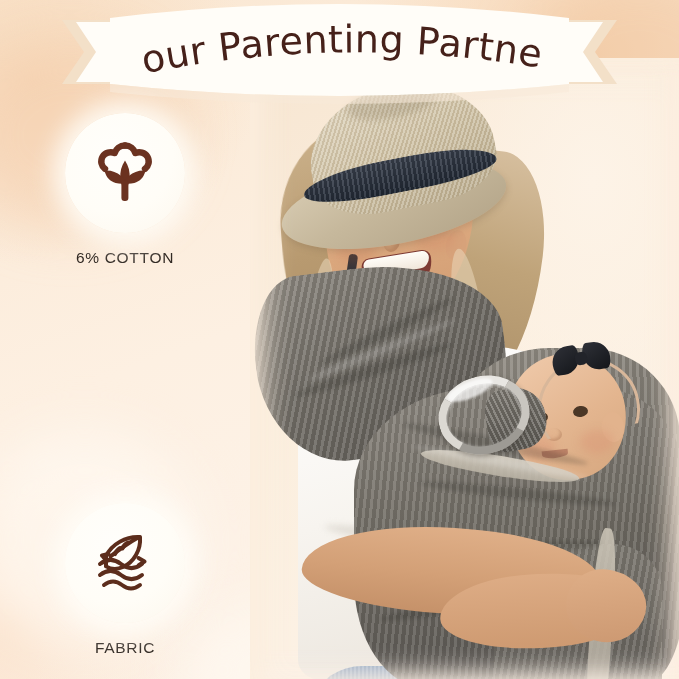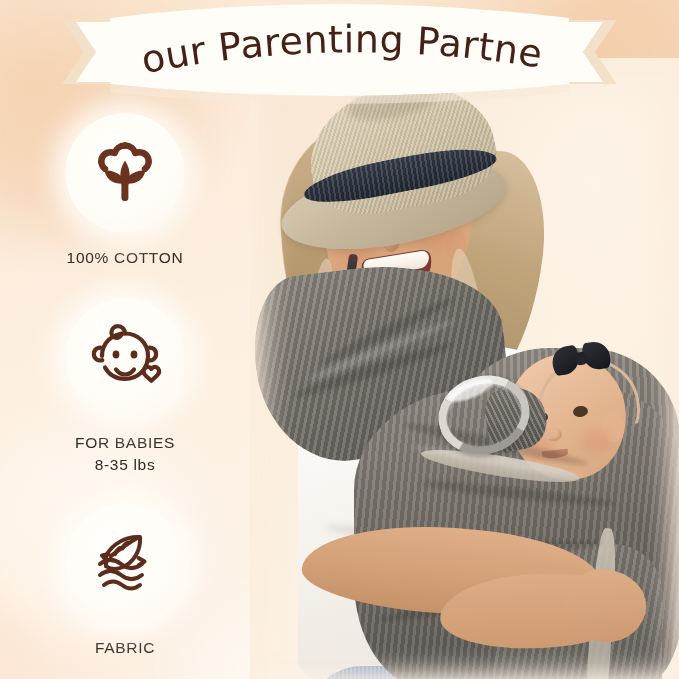--- a/index.html
+++ b/index.html
@@ -471,46 +471,24 @@
         </g>
         <g fill="#6b3220">
           <path d="M41 28.5c3.6 5.4 5.2 11.6 4.6 17.8-0.5 5.2-2.2 9.4-4.6 13.2-2.4-3.8-4.1-8-4.6-13.2-0.6-6.2 1-12.4 4.6-17.8z"></path>
           <path d="M20.5 38.5c6.2-0.6 12 1.4 16.4 5.2 2.8 2.4 4.6 5 5.8 7.4-3.4 0.8-7.2 0.8-11-0.2-5.6-1.4-9.6-5.4-11.2-12.4z"></path>
           <path d="M61.5 38.5c-6.2-0.6-12 1.4-16.4 5.2-2.8 2.4-4.6 5-5.8 7.4 3.4 0.8 7.2 0.8 11-0.2 5.6-1.4 9.6-5.4 11.2-12.4z"></path>
           <rect x="37.4" y="48" width="7" height="21" rx="3.2"></rect>
         </g>
       </svg>
     </div>
     <div class="feature-label">
-      <span class="ln">100% COTTON</span>
+      <span class="ln">6% COTTON</span>
     </div>
   </div>
 
-  <div class="feature f2">
-    <div class="badge">
-      <svg width="86" height="80" viewBox="0 0 86 80">
-        <g fill="none" stroke="#5c2d1c" stroke-width="4.2" stroke-linecap="round" stroke-linejoin="round">
-          <path d="M20 38c0-13.2 10.3-22.5 23-22.5S66 24.8 66 38c0 13.4-10.3 22.8-23 22.8-8.6 0-16.1-4.3-20-11.4"></path>
-          <path d="M43 15.5c0-4.2-3.2-7.4-7-7.4-3.6 0-6.6 2.8-6.6 6.3 0 3.1 2.4 5.5 5.4 5.5 2.6 0 4.6-2 4.6-4.4"></path>
-          <path d="M20.5 30c-4.6-1.3-8.6 1.4-8.6 6 0 4.5 3.8 7.3 8.4 6.2"></path>
-          <path d="M65.5 30c4.6-1.3 8.6 1.4 8.6 6 0 4.5-3.8 7.3-8.4 6.2"></path>
-          <path d="M34 51.5c2.4 3.4 5.4 5 9 5 3.6 0 6.6-1.6 9-5"></path>
-        </g>
-        <g fill="#5c2d1c">
-          <ellipse cx="34" cy="36.5" rx="3.4" ry="4"></ellipse>
-          <ellipse cx="52" cy="36.5" rx="3.4" ry="4"></ellipse>
-        </g>
-        <path d="M62.5 50.5c1.8-2.4 5.4-2.2 6.8 0.4 1.4-2.6 5-2.8 6.8-0.4 1.8 2.5 0.6 5.6-1.8 7.8l-5 4.5-5-4.5c-2.4-2.2-3.6-5.3-1.8-7.8z" fill="none" stroke="#5c2d1c" stroke-width="4.2" stroke-linejoin="round"></path>
-      </svg>
-    </div>
-    <div class="feature-label">
-      <span class="ln">FOR BABIES</span>
-      <span class="ln">8-35 lbs</span>
-    </div>
-  </div>
 
   <div class="feature f3">
     <div class="badge">
       <svg width="86" height="76" viewBox="0 0 86 76">
         <g fill="none" stroke="#5c2d1c" stroke-width="4" stroke-linecap="round" stroke-linejoin="round">
 
           <path d="M24 31c6-12 20-20 34-19 1 13-6 25-17 30-6 2.7-12 2.4-17-0.6z"></path>
 
           <path d="M57 12C48 17 38 24 28.5 31.4"></path>
 

